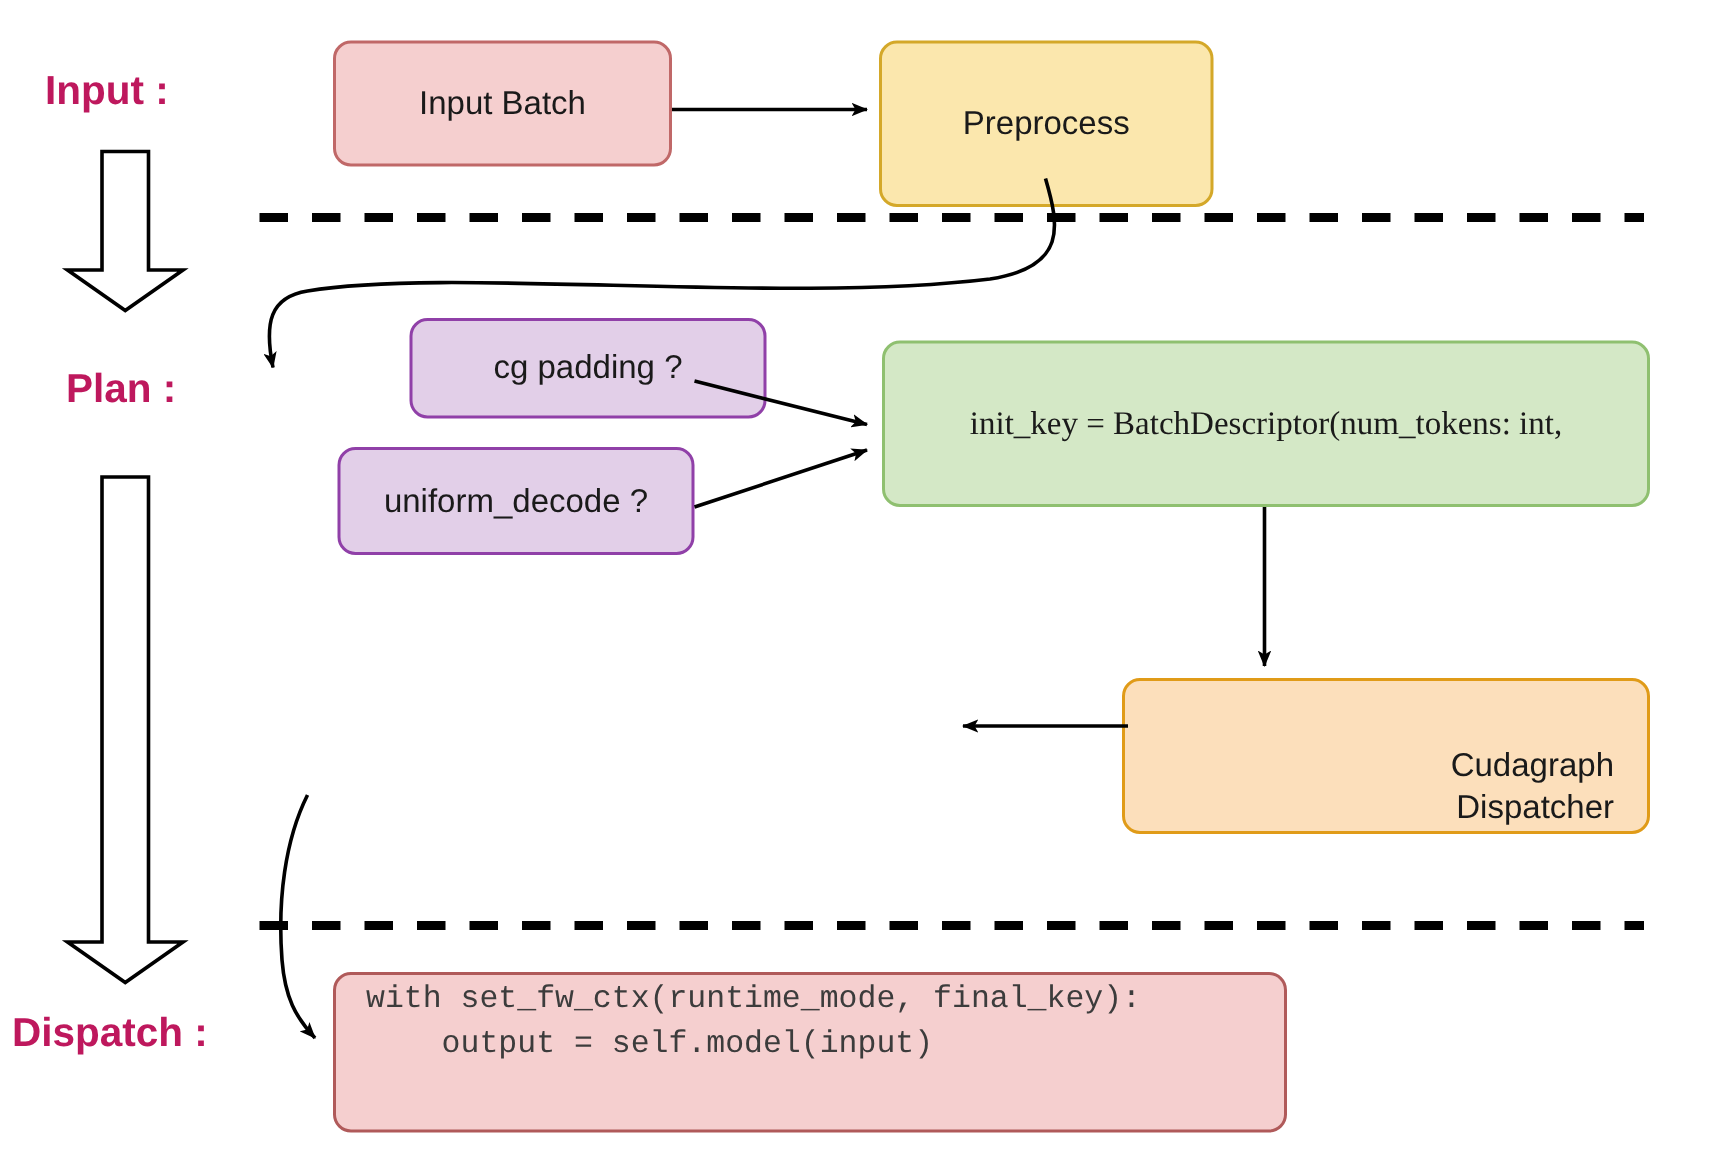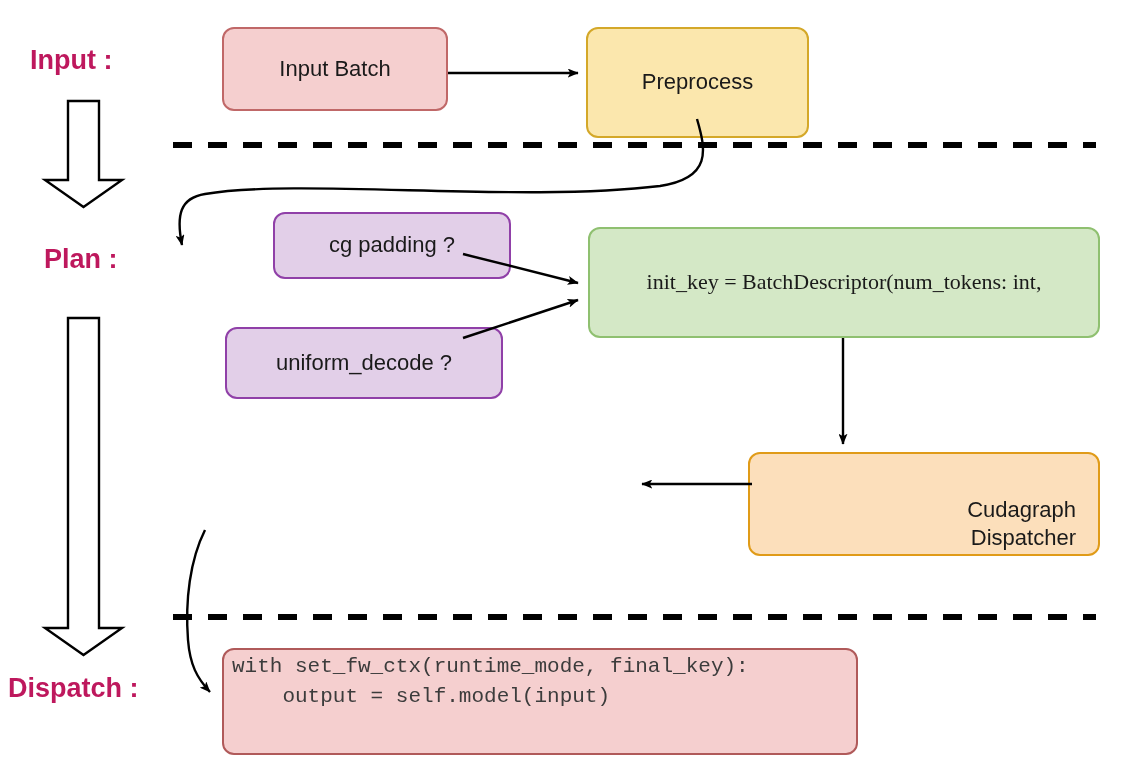--- a/index.html
+++ b/index.html
@@ -74,21 +74,21 @@
     background: #f5cfcf;
     border-color: #b05a5a;
     font-family: "Liberation Mono", monospace;
     font-size: 21px;
     align-items: center;
     justify-content: flex-start;
     text-align: left;
     white-space: pre;
     color: #3c3c3c;
     line-height: 1.45;
-    padding-left: 8px;
+    padding-left: 20px;
   }
   svg.overlay {
     position: absolute;
     left: 0;
     top: 0;
     width: 1142px;
     height: 770px;
     pointer-events: none;
   }
   .arrow-line {
@@ -119,21 +119,21 @@
   <div class="stage-label" style="left:44px; top:244px;">Plan :</div>
 
   <div class="stage-label" style="left:8px; top:673px;">Dispatch :</div>
 
   <div class="node node-input-batch" style="left:222px; top:27px; width:226px; height:84px;">Input Batch</div>
 
   <div class="node node-preprocess" style="left:586px; top:27px; width:223px; height:111px;">Preprocess</div>
 
   <div class="node node-purple" style="left:225px; top:212px; width:238px; height:67px;margin-left:48px;">cg padding ?</div>
 
-  <div class="node node-purple" style="left:225px; top:298px; width:278px; height:72px;margin-top:29px;">uniform_decode ?</div>
+  <div class="node node-purple" style="left:225px; top:298px; width:238px; height:72px;">uniform_decode ?</div>
 
   <div class="node node-green" style="left:588px; top:227px; width:512px; height:111px; flex-direction:column;">
     <span>init_key = BatchDescriptor(num_tokens: int,</span>
   </div>
 
   <div class="node node-orange-outer" style="left:748px; top:452px; width:352px; height:104px; flex-direction:column; align-items:flex-end;">
     <span style="margin-top:2px;">Cudagraph</span>
     <span>Dispatcher</span>
   </div>
 

